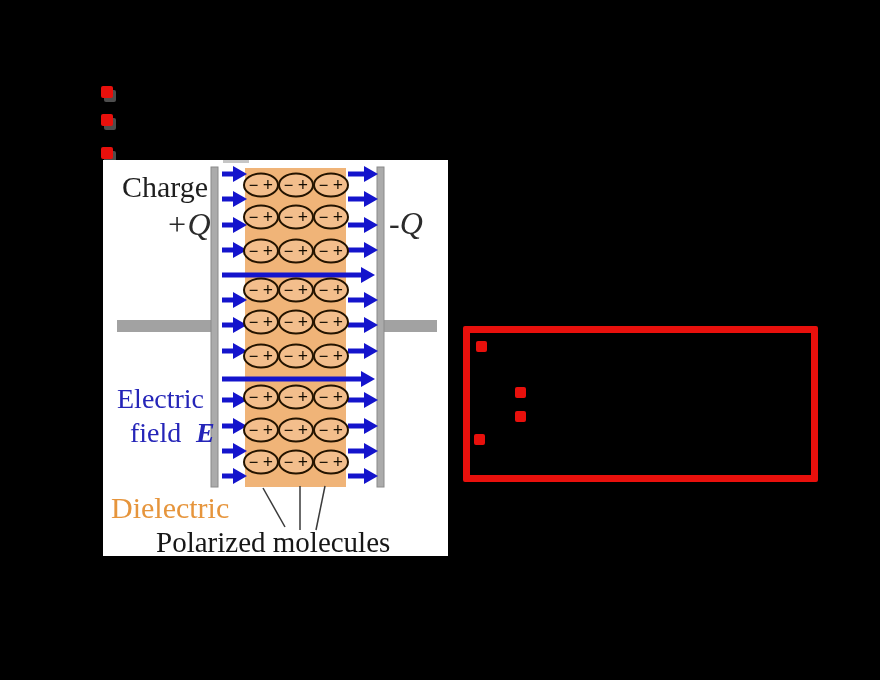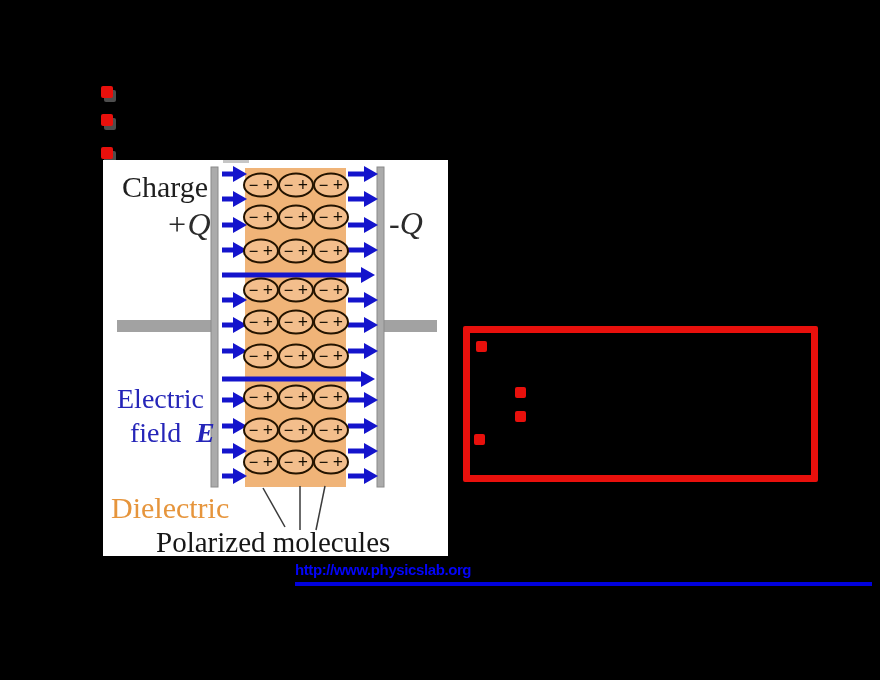--- a/index.html
+++ b/index.html
@@ -190,18 +190,14 @@
     </svg>
   </div>
 
   <div class="callout">
     <div class="co-bullet cob1"></div>
     <div class="co-bullet cob2"></div>
     <div class="co-bullet cob3"></div>
     <div class="co-bullet cob4"></div>
   </div>
 
-  <div class="linkrow">
-    <a class="linktext">http://www.physicslab.org</a>
-    <div class="linkline"></div>
-  </div>
 
 </div>
 
 </body></html>

